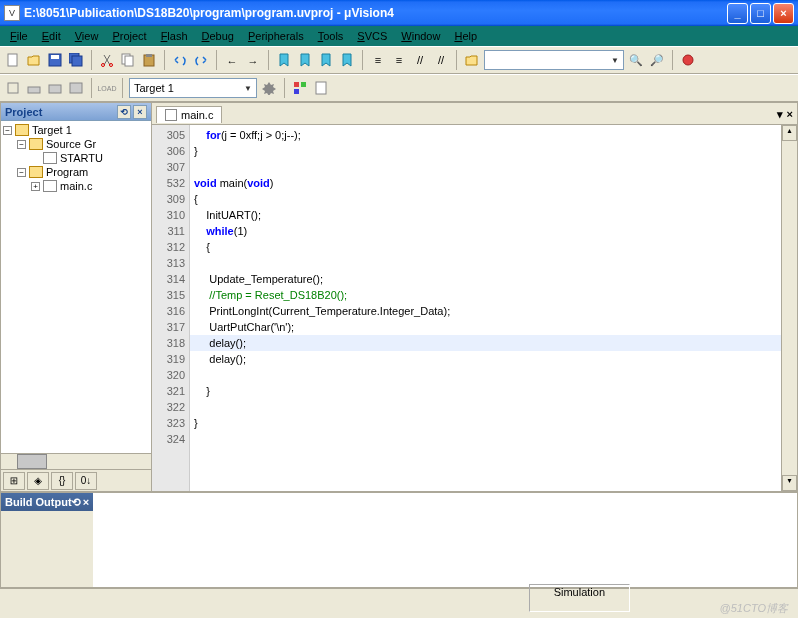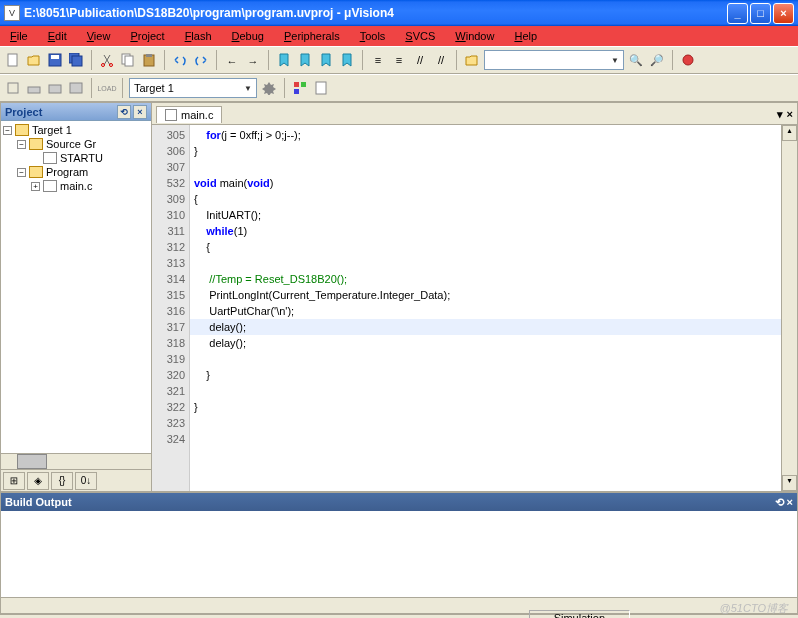--- a/index.html
+++ b/index.html
@@ -5,21 +5,21 @@
 * { margin: 0; padding: 0; box-sizing: border-box; font-family: Tahoma, sans-serif; font-size: 11px; }
 body { background: #ece9d8; width: 798px; height: 618px; overflow: hidden; }
 
 .titlebar { background: linear-gradient(to bottom, #0058e6 0%, #1f6ef7 8%, #2c7bff 40%, #1f6ef7 92%, #0046c7 100%); height: 26px; display: flex; align-items: center; padding: 0 4px; color: #fff; }
 .titlebar .icon { width: 16px; height: 16px; background: #fff; border: 1px solid #888; margin-right: 4px; font-size: 9px; text-align: center; line-height: 14px; color: #333; }
 .titlebar .title { flex: 1; font-weight: bold; font-size: 12px; }
 .tbtn { width: 21px; height: 21px; margin-left: 2px; border: 1px solid #fff; border-radius: 3px; display: flex; align-items: center; justify-content: center; font-weight: bold; color: #fff; }
 .tbtn.min, .tbtn.max { background: linear-gradient(to bottom, #4b8aff, #1b5ed9); }
 .tbtn.close { background: linear-gradient(to bottom, #f6846e, #d6360d); }
 
-.menubar { background: #ef4444; height: 20px; display: flex; align-items: center; padding: 0 4px; gap: 8px; }
+.menubar { background: #0f766e; height: 20px; display: flex; align-items: center; padding: 0 4px; gap: 2px; }
 .menubar span { padding: 2px 6px; cursor: default; }
 .menubar span u { text-decoration: underline; }
 
 .toolbar { background: #ece9d8; border-top: 1px solid #fff; border-bottom: 1px solid #aca899; height: 28px; display: flex; align-items: center; padding: 0 4px; gap: 3px; }
 .toolbar .sep { width: 1px; height: 20px; background: #aca899; margin: 0 3px; }
 .tb-icon { width: 18px; height: 18px; display: flex; align-items: center; justify-content: center; border: 1px solid transparent; }
 .tb-icon svg { width: 14px; height: 14px; }
 .combo { width: 128px; height: 20px; border: 1px solid #7f9db9; background: #fff; display: flex; align-items: center; padding: 0 4px; }
 .combo .arrow { margin-left: auto; font-size: 8px; color: #333; }
 
@@ -52,21 +52,21 @@
 .gutter div { height: 16px; line-height: 16px; }
 .code { flex: 1; padding: 2px 0; }
 .code div { height: 16px; line-height: 16px; white-space: pre; padding-left: 4px; }
 .code .hl { background: #e8f0fe; }
 .kw { color: #0000ff; font-weight: bold; }
 .cm { color: #008000; }
 .vscroll { width: 16px; background: #ece9d8; border-left: 1px solid #aca899; display: flex; flex-direction: column; }
 .vscroll .arr { height: 16px; border: 1px solid #aca899; text-align: center; font-size: 8px; }
 .vscroll .track { flex: 1; }
 
-.build-output { border: 1px solid #aca899; height: 122px; display: flex; flex-direction: column; }
+.build-output { border: 1px solid #aca899; height: 96px; display: flex; flex-direction: row; }
 .bo-head { background: linear-gradient(to bottom, #4a6ea3, #3e5e8f); height: 18px; display: flex; align-items: center; padding: 0 4px; color: #fff; font-weight: bold; }
 .bo-head .btns { margin-left: auto; display: flex; gap: 2px; }
 .bo-body { flex: 1; background: #fff; }
 .bo-scroll { height: 16px; background: #ece9d8; border-top: 1px solid #aca899; }
 
 .statusbar { height: 18px; background: #ece9d8; border-top: 1px solid #aca899; display: flex; align-items: center; padding: 0 8px; }
 .statusbar .cell { border: 1px inset #fff; padding: 0 24px; height: 28px; line-height: 14px; }
 .statusbar .spacer { flex: 1; }
 
 .watermark { position: absolute; right: 10px; bottom: 2px; color: #bdbdbd; font-size: 11px; font-style: italic; }
@@ -330,20 +330,21 @@
       <div class="code" id="code">
           <div>    <span class="kw">for</span>(j = 0xff;j &gt; 0;j--);</div>
           <div>}</div>
           <div></div>
           <div><span class="kw">void</span> main(<span class="kw">void</span>)</div>
           <div>{</div>
           <div>    InitUART();</div>
           <div>    <span class="kw">while</span>(1)</div>
           <div>    {</div>
           <div></div>
+          <div>     Update_Temperature();</div>
           <div>     <span class="cm">//Temp = Reset_DS18B20();</span></div>
           <div>     PrintLongInt(Current_Temperature.Integer_Data);</div>
           <div>     UartPutChar('\n');</div>
           <div class="hl">     delay();</div>
           <div>     delay();</div>
           <div></div>
           <div>    }</div>
           <div></div>
           <div>}</div>
         </div>

